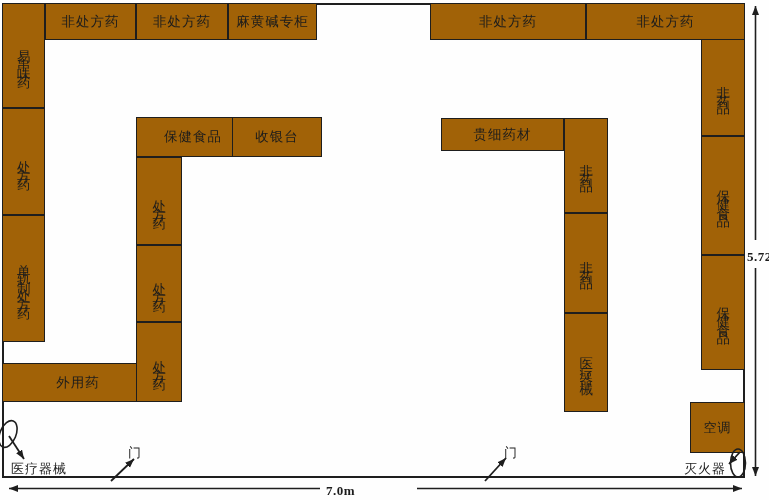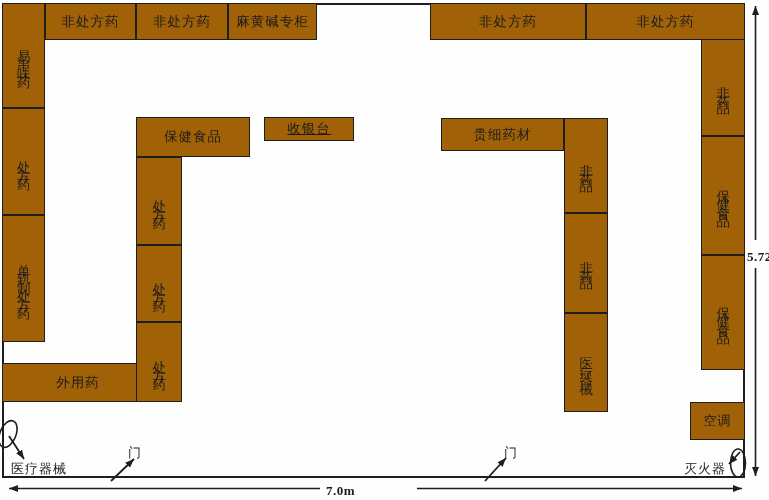--- a/index.html
+++ b/index.html
@@ -42,34 +42,34 @@
   <div class="box" style="left:228px;top:3px;width:89px;height:37px;">麻黄碱专柜</div>
 
   <div class="box" style="left:430px;top:3px;width:156px;height:37px;">非处方药</div>
   <div class="box" style="left:586px;top:3px;width:159px;height:37px;">非处方药</div>
 
   <div class="box v" style="left:2px;top:108px;width:43px;height:107px;">处方药</div>
   <div class="box v" style="left:2px;top:215px;width:43px;height:127px;">单轨制处方药</div>
   <div class="box" style="left:2px;top:363px;width:152px;height:39px;">外用药</div>
 
   <div class="box" style="left:136px;top:117px;width:114px;height:40px;">保健食品</div>
-  <div class="box" style="left:264px;top:117px;width:90px;height:24px;text-decoration:underline;">收银台</div>
+  <div class="box" style="left:232px;top:117px;width:90px;height:40px;">收银台</div>
   <div class="box v" style="left:136px;top:157px;width:46px;height:88px;">处方药</div>
   <div class="box v" style="left:136px;top:245px;width:46px;height:77px;">处方药</div>
   <div class="box v" style="left:136px;top:322px;width:46px;height:80px;">处方药</div>
 
   <div class="box" style="left:441px;top:118px;width:123px;height:33px;">贵细药材</div>
   <div class="box v" style="left:564px;top:118px;width:44px;height:95px;">非药品</div>
   <div class="box v" style="left:564px;top:213px;width:44px;height:100px;">非药品</div>
   <div class="box v" style="left:564px;top:313px;width:44px;height:99px;">医疗器械</div>
 
   <div class="box v" style="left:701px;top:39px;width:44px;height:97px;">非药品</div>
   <div class="box v" style="left:701px;top:136px;width:44px;height:119px;">保健食品</div>
   <div class="box v" style="left:701px;top:255px;width:44px;height:115px;">保健食品</div>
-  <div class="box" style="left:690px;top:402px;width:55px;height:38px;font-size:13px;">空调</div>
+  <div class="box" style="left:690px;top:402px;width:55px;height:51px;font-size:13px;">空调</div>
 
 
   <div class="lbl" style="left:11px;top:460px;">医疗器械</div>
   <div class="lbl" style="left:128px;top:444px;">门</div>
   <div class="lbl" style="left:504px;top:444px;">门</div>
   <div class="lbl" style="left:684px;top:460px;">灭火器</div>
 
   <div class="dim" style="left:326px;top:483px;">7.0m</div>
   <div class="dim" style="left:747px;top:249px;">5.72</div>
 

